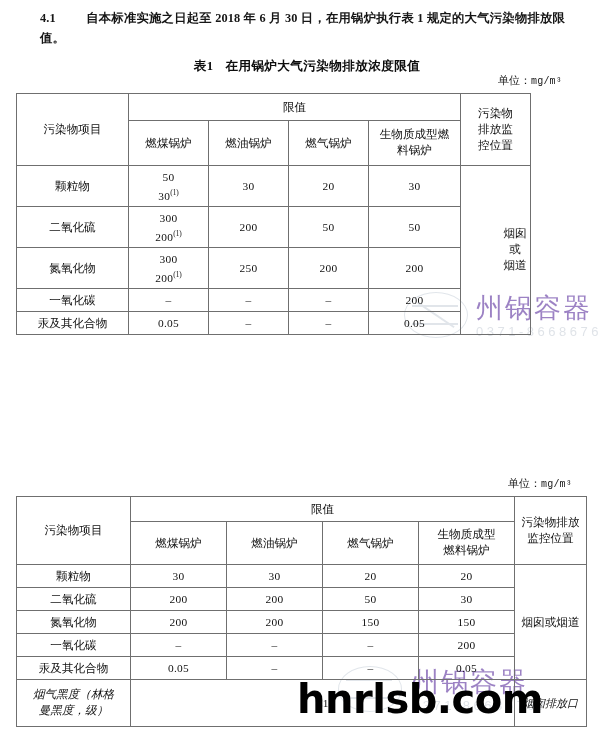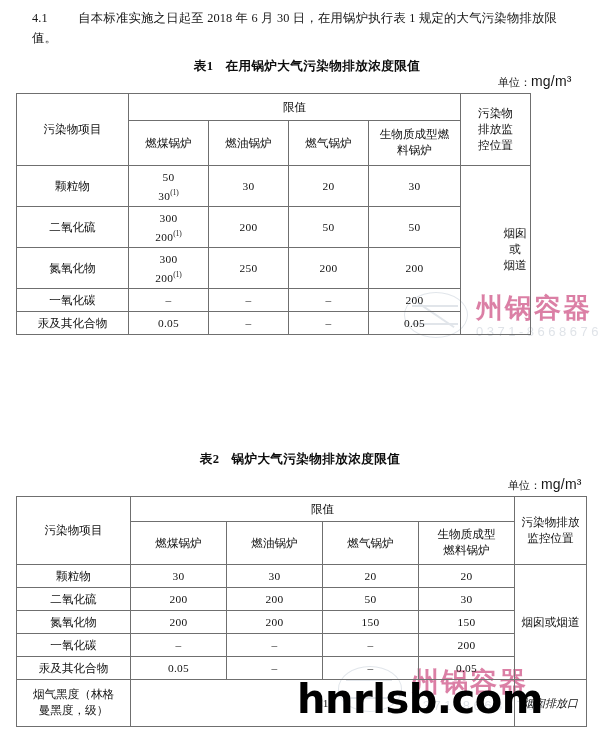--- a/index.html
+++ b/index.html
@@ -52,22 +52,22 @@
     color: #0d0d0d;
   }
   .tbl-caption .cap-no { margin-right: 12px; }
 
   .unit-line {
     position: absolute;
     font-size: 11px;
     color: #161616;
   }
   .unit-line .u-val {
-    font-size: 14px;
-    font-family: Liberation Sans, sans-serif;
+    font-size: 10px;
+    font-family: Liberation Mono, monospace;
     letter-spacing: 0.2px;
   }
 
   
   table.spec {
     position: absolute;
     border-collapse: collapse;
     table-layout: fixed;
     background: transparent;
   }
@@ -103,22 +103,22 @@
   .wm {
     position: absolute;
     pointer-events: none;
     user-select: none;
   }
   .wm-logo-group {
     opacity: 0.55;
   }
   .wm-txt {
     font-family: "DejaVu Sans", "Liberation Sans", sans-serif;
-    font-weight: bold;
-    color: #be185d;
+    font-weight: normal;
+    color: #4c1d95;
     letter-spacing: 2px;
     white-space: nowrap;
   }
   .wm-phone {
     font-family: "Liberation Sans", sans-serif;
     color: #c6cdd6;
     letter-spacing: 3.5px;
     white-space: nowrap;
     font-size: 13px;
   }
@@ -154,21 +154,21 @@
   </div>
 
   <div class="wm wm-logo-group" style="left:398px; top:662px; width:202px; height:70px;">
     <div class="wm-ring" style="left:-60px; top:4px; width:62px; height:44px;"></div>
     <div class="wm-bar" style="left:-52px; top:17px; width:46px; height:1.6px;"></div>
     <div class="wm-bar" style="left:-52px; top:35px; width:46px; height:1.6px;"></div>
     <div class="wm-txt" style="position:absolute; left:14px; top:2px; font-size:27px;">州锅容器</div>
     <div class="wm-phone" style="position:absolute; left:14px; top:36px;">0371-86686767</div>
   </div>
 
-  <div class="clause" style="left:32px; top:8px; width:525px;">
+  <div class="clause" style="left:40px; top:8px; width:525px;font-weight:bold;">
     <span class="num">4.1</span><span class="txt">自本标准实施之日起至 2018 年 6 月 30 日，在用锅炉执行表 1 规定的大气污染物排放限值。</span>
   </div>
 
   <div class="tbl-caption" style="left:7px; top:58px;">
     <span class="cap-no">表1</span><span>在用锅炉大气污染物排放浓度限值</span>
   </div>
 
   <div class="unit-line" style="left:498px; top:73px;">
     <span>单位：</span><span class="u-val">mg/m³</span>
   </div>
@@ -248,23 +248,20 @@
         <td style="height:22px;">汞及其化合物</td>
         <td class="num">0.05</td>
         <td class="num dash">–</td>
         <td class="num dash">–</td>
         <td class="num">0.05</td>
       </tr>
     </tbody>
   </table>
 
 
-  <div class="tbl-caption" style="left:0; top:451px;">
-    <span class="cap-no">表2</span><span>锅炉大气污染物排放浓度限值</span>
-  </div>
 
   <div class="unit-line" style="left:508px; top:476px;">
     <span>单位：</span><span class="u-val">mg/m³</span>
   </div>
 
   <table class="spec" style="left:16px; top:496px; width:570px;">
     <colgroup>
       <col style="width:114px">
       <col style="width:96px">
       <col style="width:96px">
@@ -322,21 +319,21 @@
         <td class="num">200</td>
       </tr>
       <tr>
         <td style="height:22px;">汞及其化合物</td>
         <td class="num">0.05</td>
         <td class="num dash">–</td>
         <td class="num dash">–</td>
         <td class="num">0.05</td>
       </tr>
       <tr>
-        <td style="height:46px; line-height:19px;">
+        <td style="height:46px; line-height:19px;font-style:italic;">
           <span class="stacked">烟气黑度（林格</span>
           <span class="stacked">曼黑度，级）</span>
         </td>
         <td class="num" colspan="4">≤1</td>
         <td style="font-size:11px;font-style:italic;">烟囱排放口</td>
       </tr>
     </tbody>
   </table>
 
   <div class="wm-domain" style="left:297px; top:676px; font-size:40px; letter-spacing:-0.5px;">hnrlsb.com</div>

